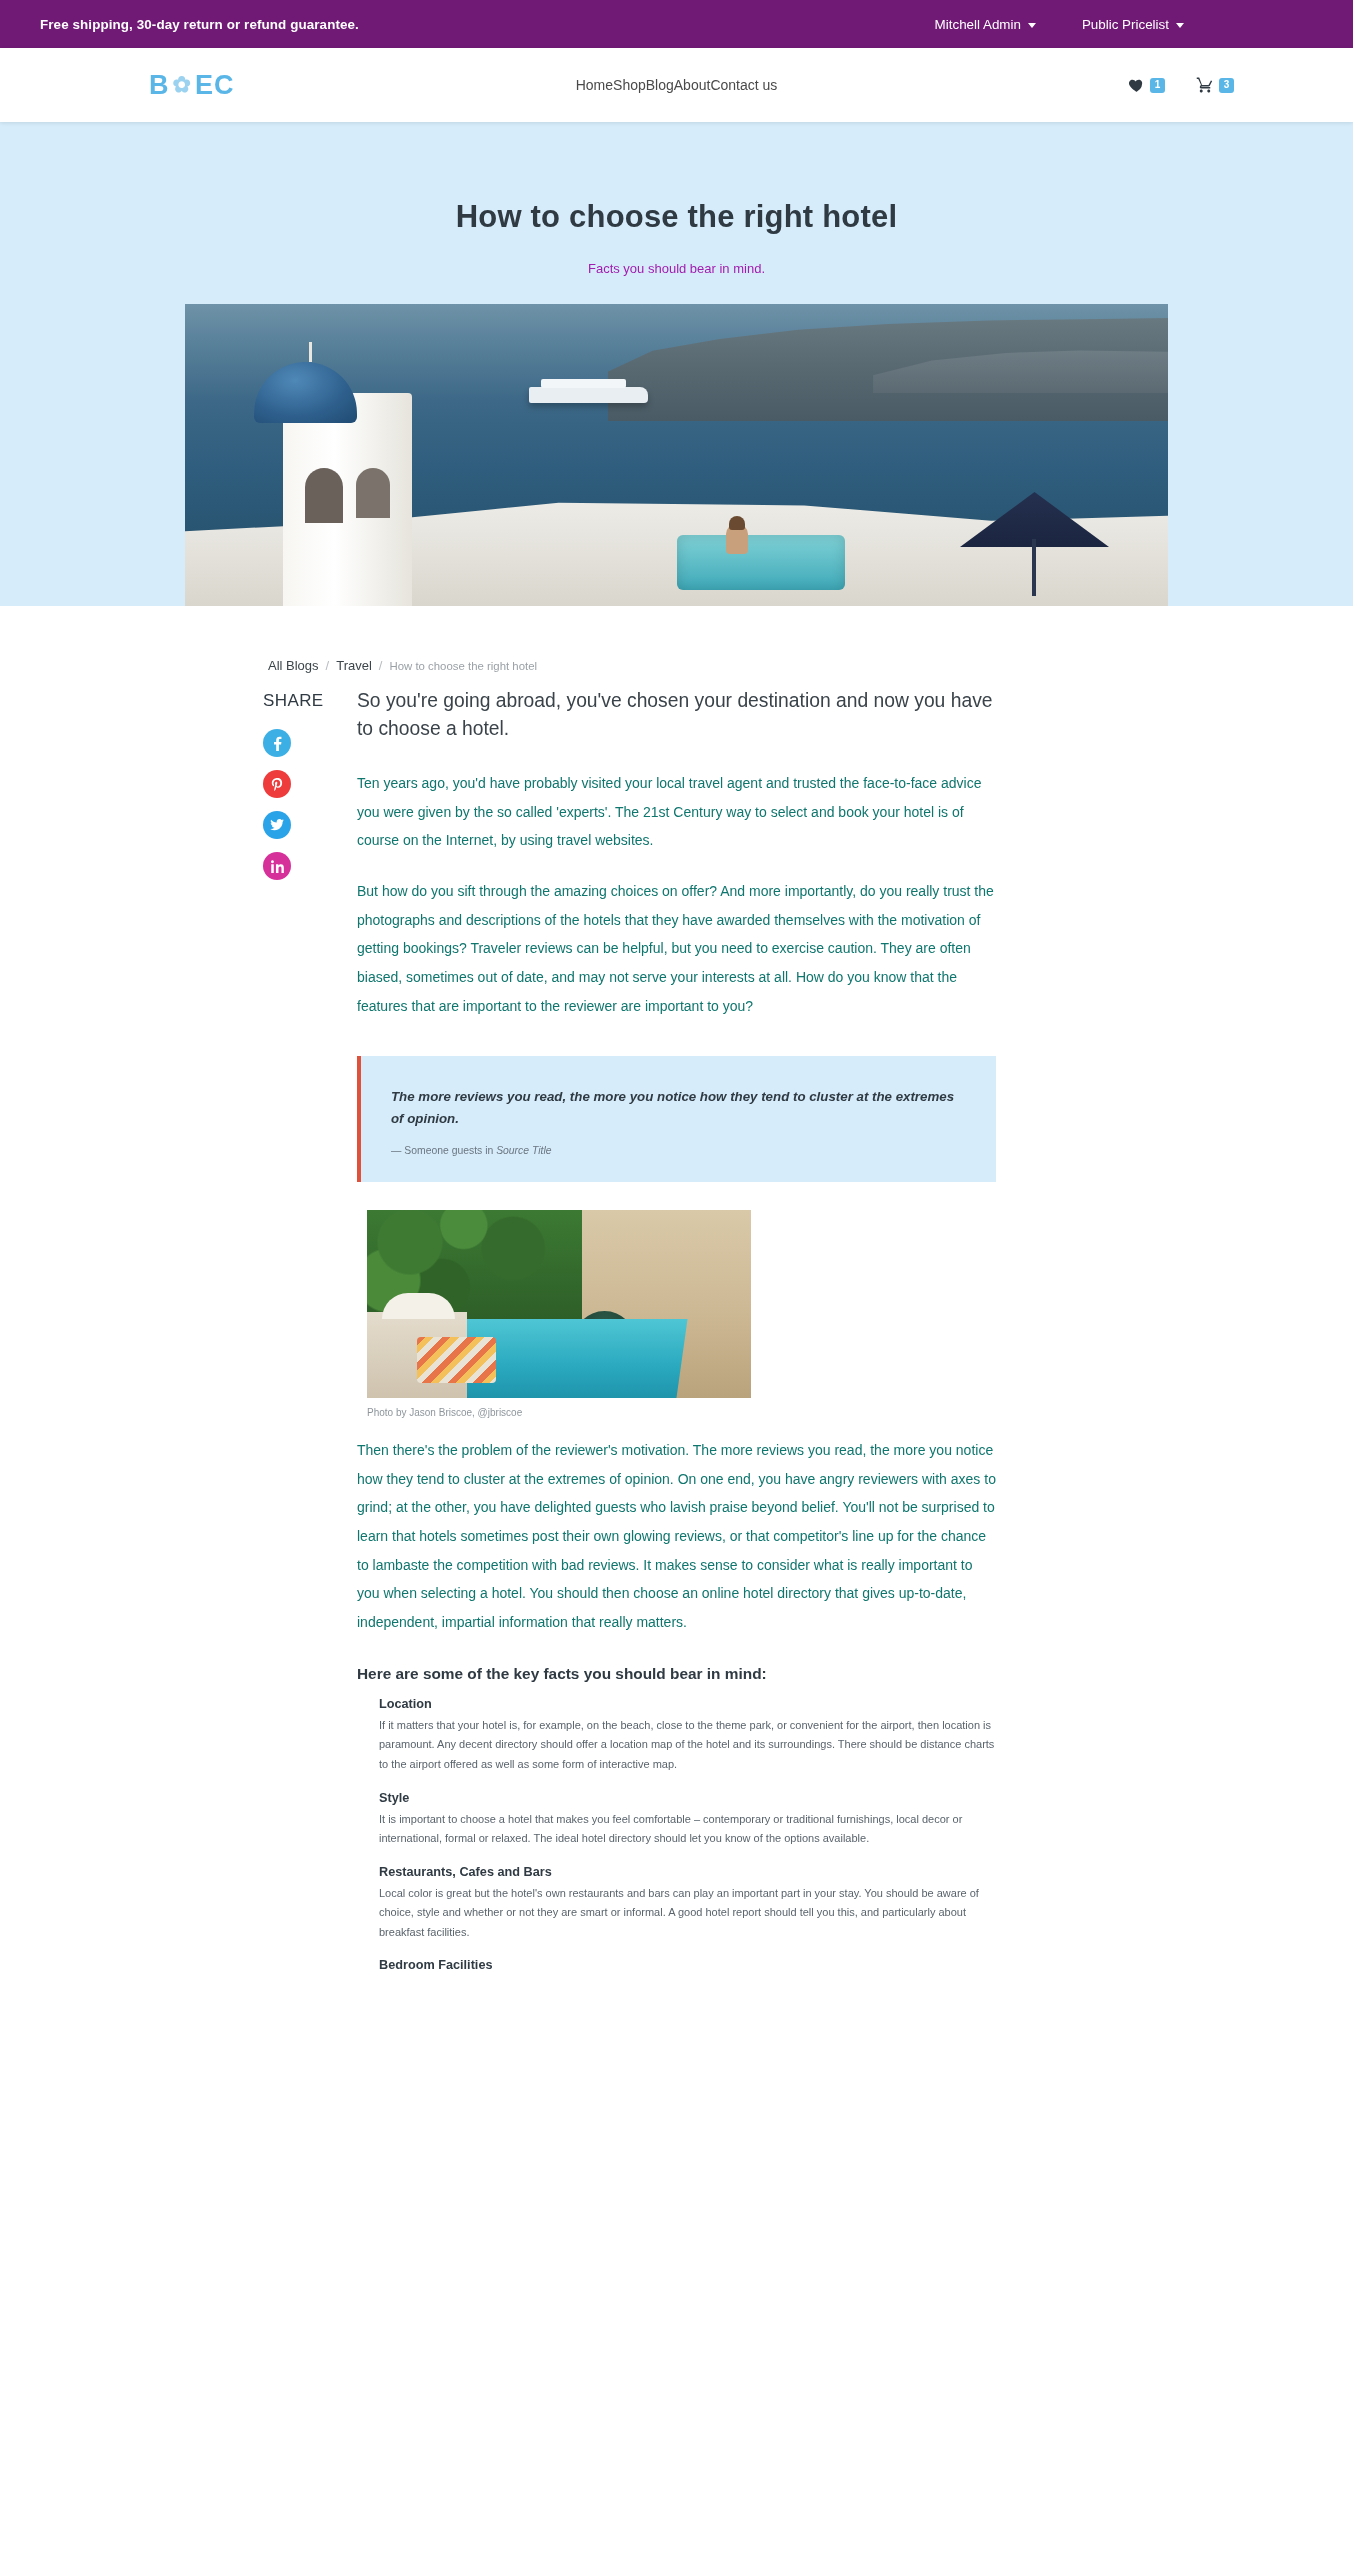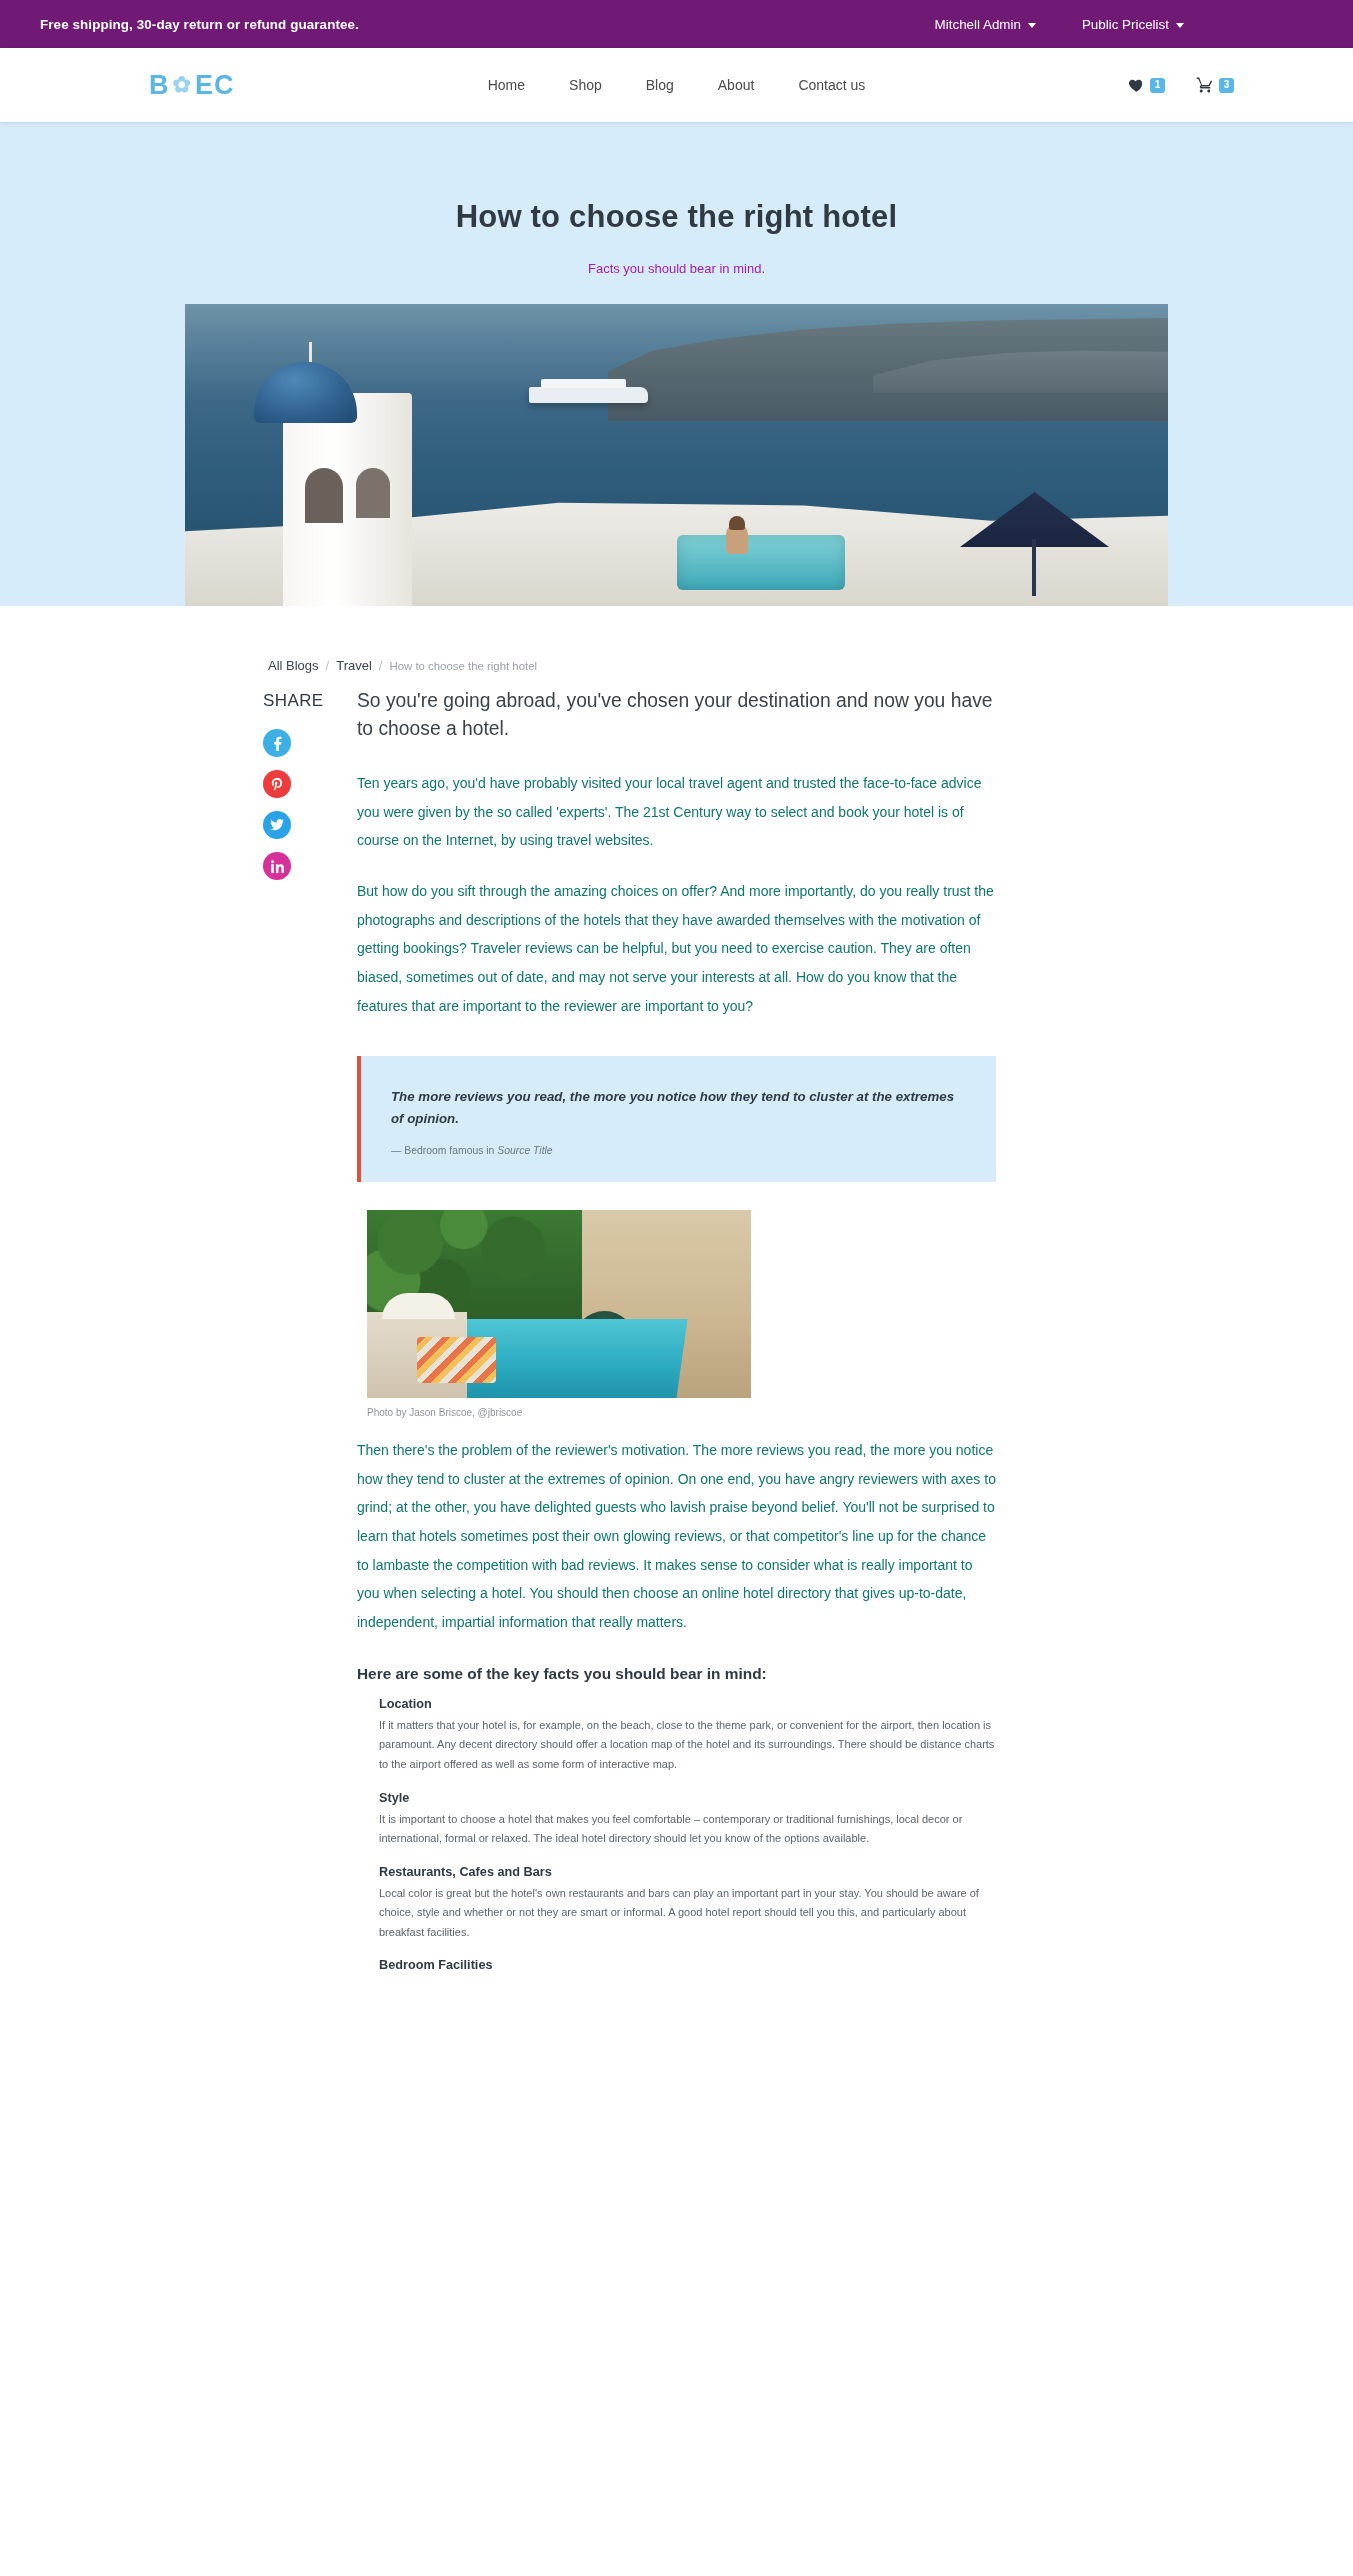--- a/index.html
+++ b/index.html
@@ -71,21 +71,20 @@
   .logo .flower {
     color: #9bd2ef;
     font-size: 22px;
     line-height: 1;
     margin: 0 1px;
   }
   .nav {
     margin-left: auto;
     margin-right: auto;
     display: flex;
-    gap: 44px;
     font-size: 14px;
     color: #4a4a4a;
     position: absolute;
     left: 50%;
     transform: translateX(-50%);
   }
   .nav-item { cursor: pointer; }
 
   .header-icons {
     margin-left: auto;
@@ -480,21 +479,21 @@
     </div>
 
     <div class="main-col">
       <h2 class="lead">So you're going abroad, you've chosen your destination and now you have to choose a hotel.</h2>
       <p class="para">Ten years ago, you'd have probably visited your local travel agent and trusted the face-to-face advice you were given by the so called 'experts'. The 21st Century way to select and book your hotel is of course on the Internet, by using travel websites.</p>
       <p class="para">But how do you sift through the amazing choices on offer? And more importantly, do you really trust the photographs and descriptions of the hotels that they have awarded themselves with the motivation of getting bookings? Traveler reviews can be helpful, but you need to exercise caution. They are often biased, sometimes out of date, and may not serve your interests at all. How do you know that the features that are important to the reviewer are important to you?</p>
 
       <div class="quote-box">
         <div class="quote-text">The more reviews you read, the more you notice how they tend to cluster at the extremes of opinion.</div>
         <div class="quote-cite">
-          <span>— Bedroom famous in </span><i>Source Title</i>
+          <span>— Someone guests in </span><i>Source Title</i>
         </div>
       </div>
 
       <div class="figure">
         <div class="figure-img">
           <div class="wall"></div>
           <div class="wall-arch"></div>
           <div class="foliage"></div>
           <div class="pool2"></div>
           <div class="deck"></div>

